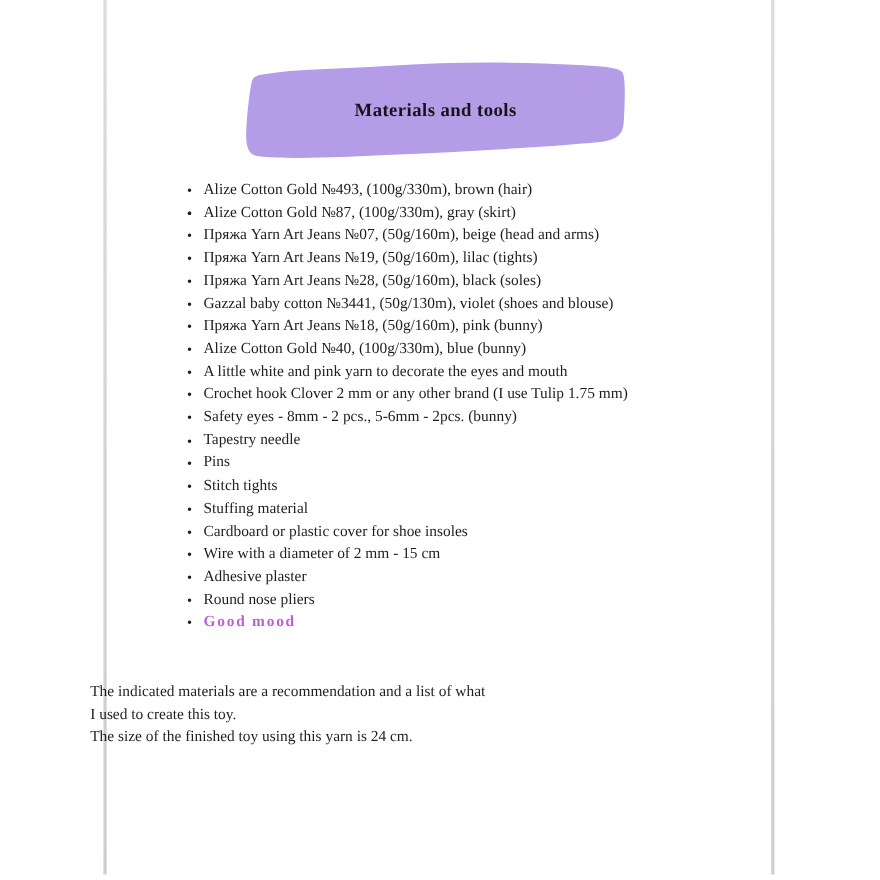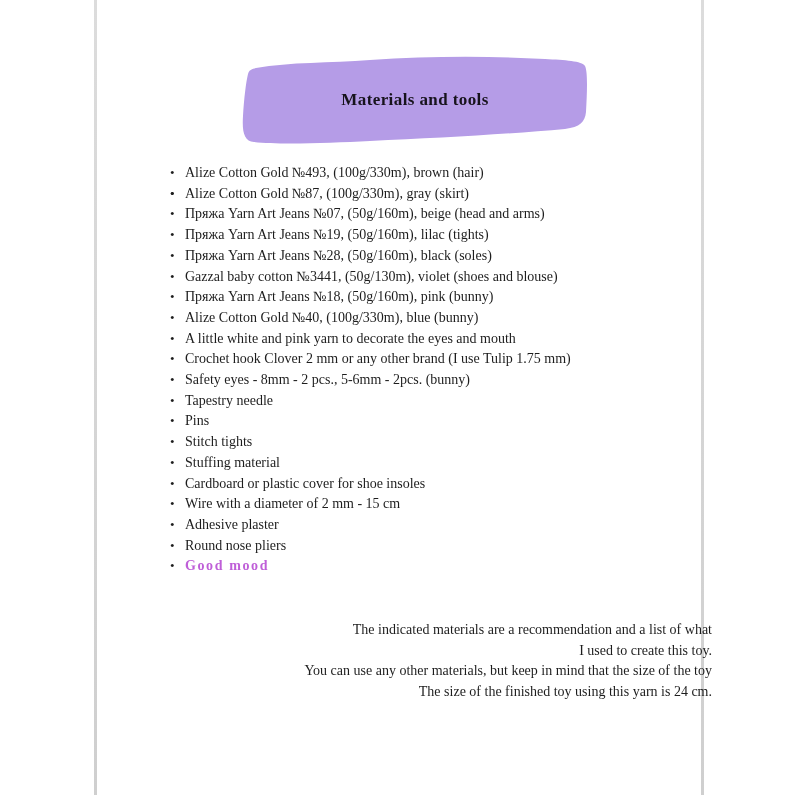--- a/index.html
+++ b/index.html
@@ -21,21 +21,21 @@
     top: 0;
     width: 3px;
     height: 795px;
     background: linear-gradient(to bottom, #dcdcdc 0%, #d4d4d4 60%, #cfcfcf 100%);
   }
   .edge-line.left  { left: 94px; }
   .edge-line.right { left: 701px; }
 
   .header-blob {
     position: absolute;
-    left: 240px;
+    left: 221px;
     top: 54px;
     width: 350px;
     height: 92px;
   }
   .header-blob svg {
     position: absolute;
     left: 0;
     top: 0;
     width: 100%;
     height: 100%;
@@ -80,24 +80,24 @@
     font-size: 13px;
     line-height: 20.7px;
   }
   ul.materials .item-text.highlight {
     font-weight: bold;
     letter-spacing: 1.6px;
   }
 
   .note {
     position: absolute;
-    left: 112px;
+    left: 82px;
     top: 620px;
     width: 600px;
-    text-align: right;
+    text-align: left;
     font-size: 14px;
     line-height: 20.6px;
   }
 </style>
 </head>
 <body>
 
 <div class="page">
 
   <div class="edge-line left"></div>
@@ -140,17 +140,16 @@
       <li><span class="bullet">•</span><span class="item-text">Cardboard or plastic cover for shoe insoles</span></li>
       <li><span class="bullet">•</span><span class="item-text">Wire with a diameter of 2 mm - 15 cm</span></li>
       <li><span class="bullet">•</span><span class="item-text">Adhesive plaster</span></li>
       <li><span class="bullet">•</span><span class="item-text">Round nose pliers</span></li>
       <li><span class="bullet">•</span><span class="item-text highlight" style="color: rgb(191, 95, 216); font-family: Liberation Serif, serif;">Good mood</span></li>
     </ul>
 
   <div class="note" id="note">
       <div>The indicated materials are a recommendation and a list of what</div>
       <div>I used to create this toy.</div>
-      <div>You can use any other materials, but keep in mind that the size of the toy</div>
       <div>The size of the finished toy using this yarn is 24 cm.</div>
     </div>
 
 </div>
 
 </body></html>

